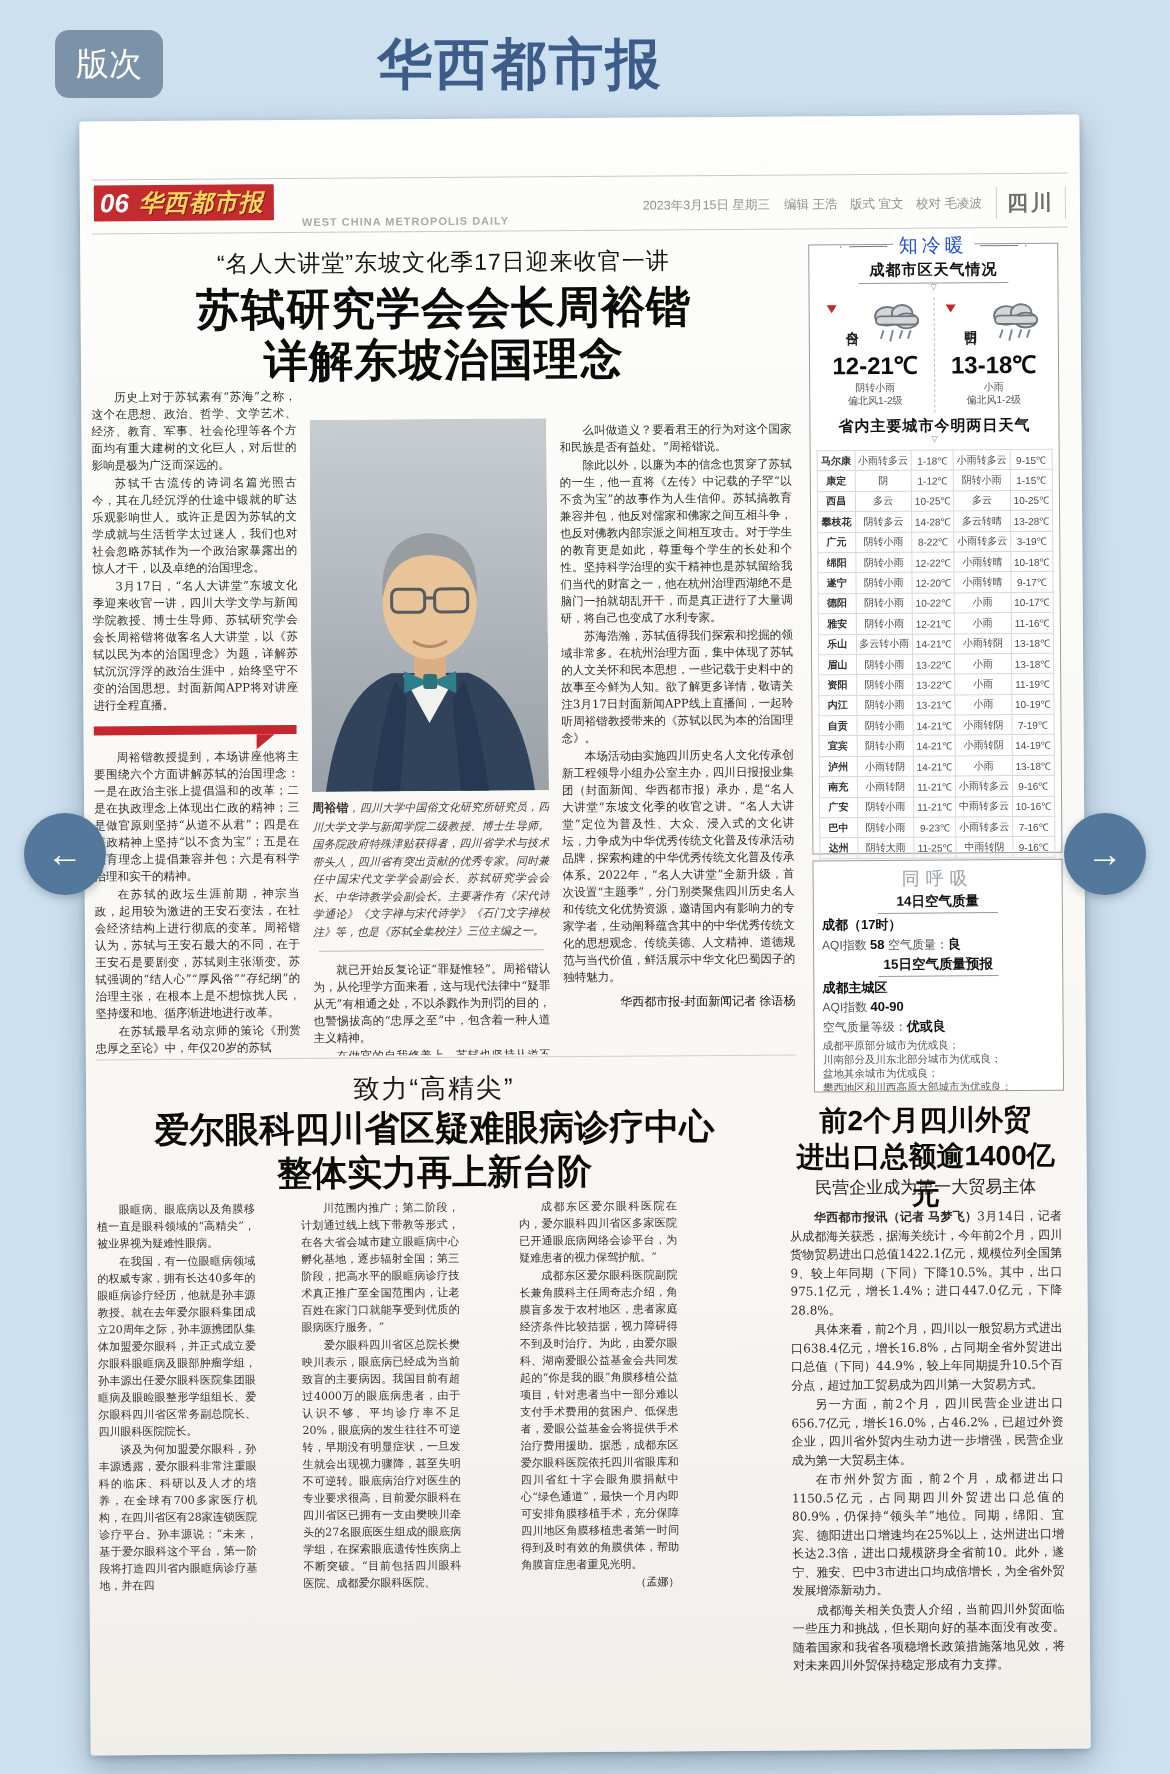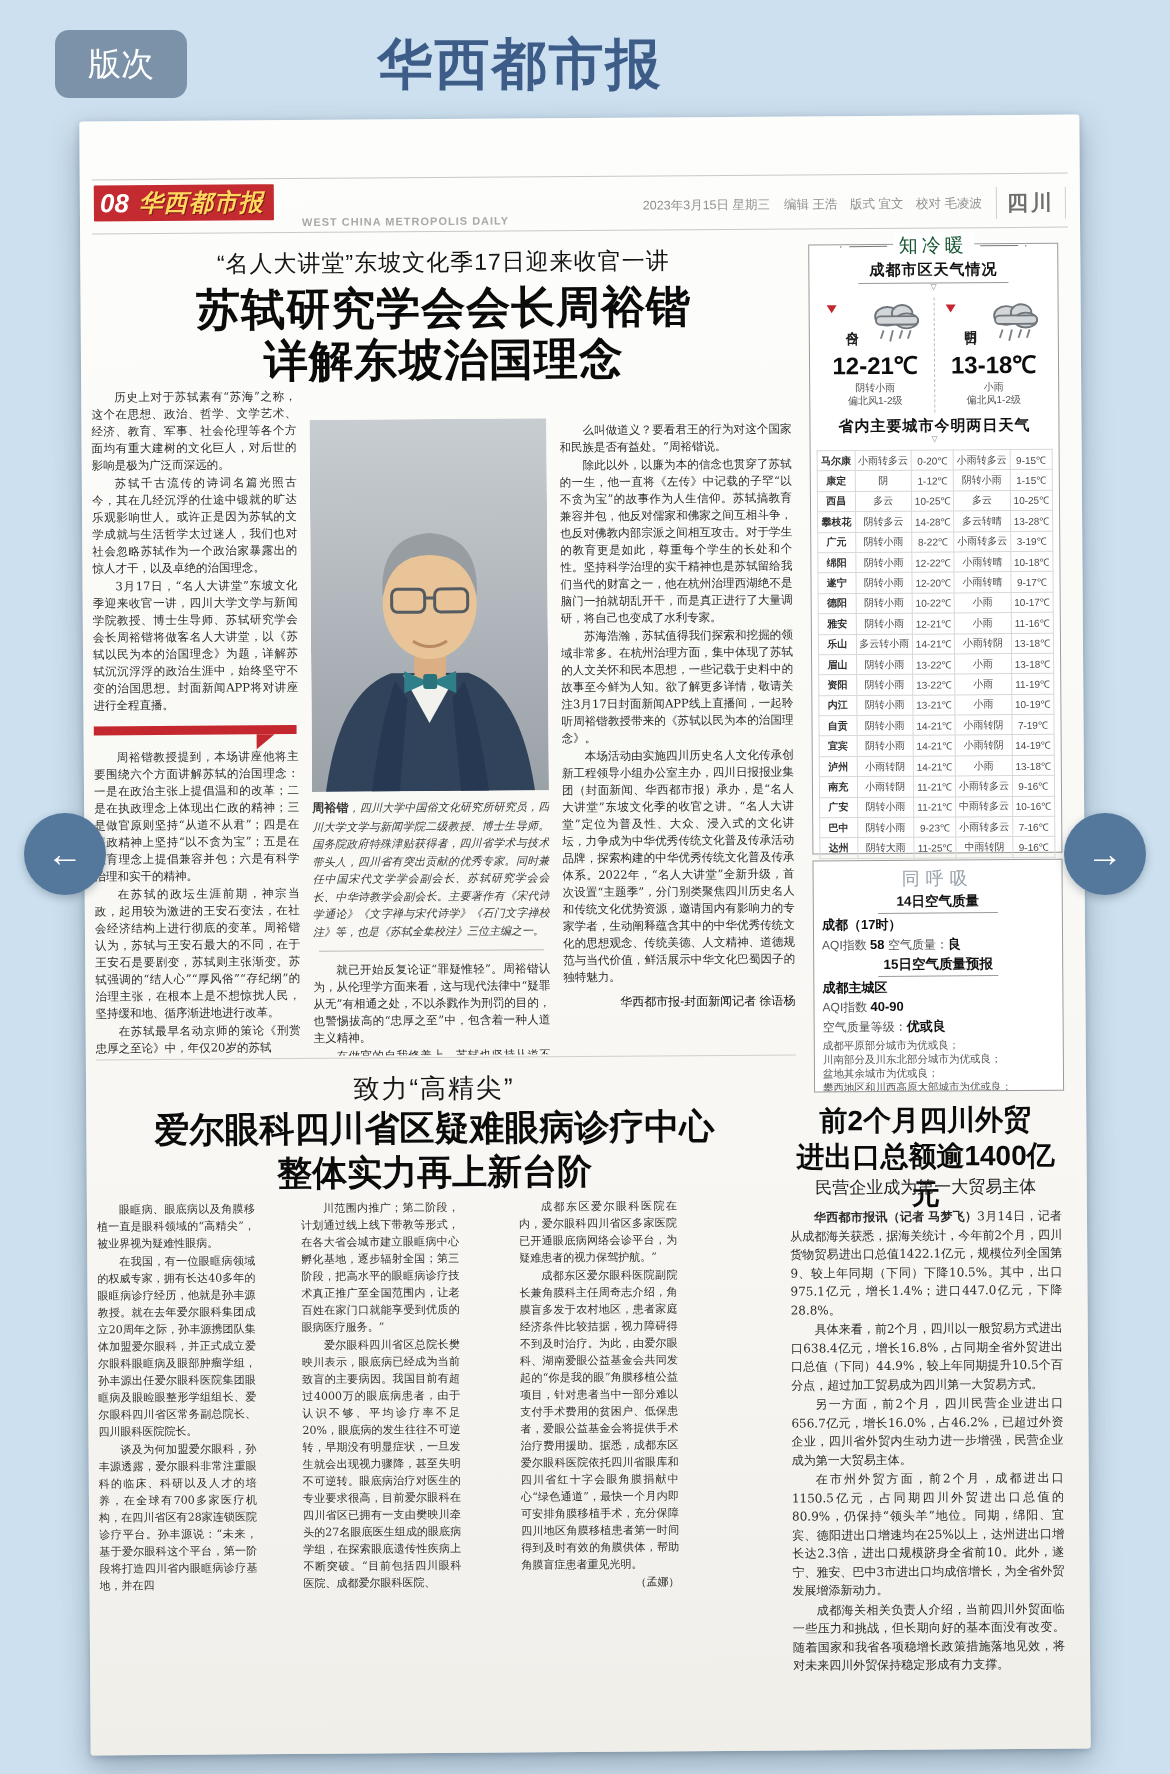--- a/index.html
+++ b/index.html
@@ -1,20 +1,20 @@
 <!DOCTYPE html>
 <html><head>
 <meta charset="utf-8">
 <style>
   * { margin:0; padding:0; box-sizing:border-box; }
   html,body { width:1170px; height:1774px; overflow:hidden; }
   body { background:#cde0ef; font-family:"Liberation Sans",sans-serif; position:relative; }
 
   
-  .edition-btn { position:absolute; left:55px; top:30px; width:132px; height:68px;
+  .edition-btn { position:absolute; left:55px; top:30px; width:108px; height:68px;
     background:#7b92a9; border:none; border-radius:14px; color:#fff; font-size:33px;
     font-family:"Liberation Sans",sans-serif; cursor:pointer; }
   .app-title { position:absolute; left:0; top:28px; width:1040px; text-align:center;
     color:#3d5c88; font-size:55px; font-weight:bold; letter-spacing:2px; }
   .nav-btn { position:absolute; top:813px; width:82px; height:82px; border-radius:50%;
     background:#54779c; border:none; color:#fff; font-size:36px; cursor:pointer;
     display:flex; align-items:center; justify-content:center; z-index:10;
     box-shadow:0 3px 8px rgba(30,50,70,.3); }
   .nav-prev { left:24px; } .nav-next { left:1064px; }
 
@@ -78,21 +78,21 @@
   .bc1 { left:10px; } .bc2 { left:214px; } .bc3 { left:432px; }
   .byline2 { text-align:right; font-family:"Liberation Sans",sans-serif; font-size:11px; }
 
   
   .wbox { position:absolute; left:728px; top:128px; width:250px; height:610px;
     border:1px solid #9a9a9a; background:#fff; padding:16px 6px 4px; }
   .wbox-label { position:absolute; top:-12px; left:0; width:100%; display:flex;
     align-items:center; justify-content:center; gap:6px; color:#555; }
   .wbox-label .ln { width:38px; height:1px; background:#777; }
   .wbox-label .dot { font-size:12px; color:#777; }
-  .wbox-label .txt { background:#fff; padding:0 6px; font-size:19px; letter-spacing:4px; color:#14532d;text-align:right; }
+  .wbox-label .txt { background:#fff; padding:0 6px; font-size:19px; letter-spacing:4px; color:#1d4ed8;text-align:right; }
   .w-h { text-align:center; font-size:15px; font-weight:bold; color:#111; letter-spacing:1px; }
   .w-underline { width:150px; height:1px; background:#999; margin:3px auto 0; }
   .w-caret { text-align:center; font-size:8px; color:#888; line-height:8px; }
   .forecast { display:flex; margin-top:6px; }
   .f-half { width:50%; text-align:center; padding:2px 0 6px; }
   .f-half + .f-half { border-left:1px dashed #bbb; }
   .f-top { display:flex; align-items:center; justify-content:center; gap:6px; }
   .f-day { writing-mode:vertical-rl; font-size:13px; font-weight:bold; color:#222; letter-spacing:2px; }
   .red-marker { width:0; height:0; border-left:5px solid transparent; border-right:5px solid transparent;
     border-top:8px solid #c4272e; display:inline-block; margin-bottom:28px; }
@@ -136,21 +136,21 @@
 </button>
 <button class="nav-btn nav-next">
   <span>→</span>
 </button>
 
 <div class="page">
 
   <div class="rule" style="top:58px"></div>
   <div class="masthead">
     <div class="mh-red">
-      <span class="mh-pagenum">08</span>
+      <span class="mh-pagenum">06</span>
       <span class="mh-logo">华西都市报</span>
     </div>
     <span class="mh-logo-en">WEST CHINA METROPOLIS DAILY</span>
     <div class="mh-right">
       <span>2023年3月15日 星期三</span>
       <span>编辑 王浩　版式 宜文　校对 毛凌波</span>
       <span class="mh-region">四川</span>
     </div>
   </div>
   <div class="rule" style="top:112px"></div>
@@ -286,21 +286,21 @@
           <col style="width:24%">
           <col style="width:18%">
           <col style="width:24%">
           <col style="width:18%">
         </colgroup>
       <tbody>
 
           <tr>
             <td class="city">马尔康</td>
             <td>小雨转多云</td>
-            <td>0-20℃</td>
+            <td>1-18℃</td>
             <td>小雨转多云</td>
             <td>9-15℃</td>
           </tr>
 
           <tr>
             <td class="city">康定</td>
             <td>阴</td>
             <td>1-12℃</td>
             <td>阴转小雨</td>
             <td>1-15℃</td>

